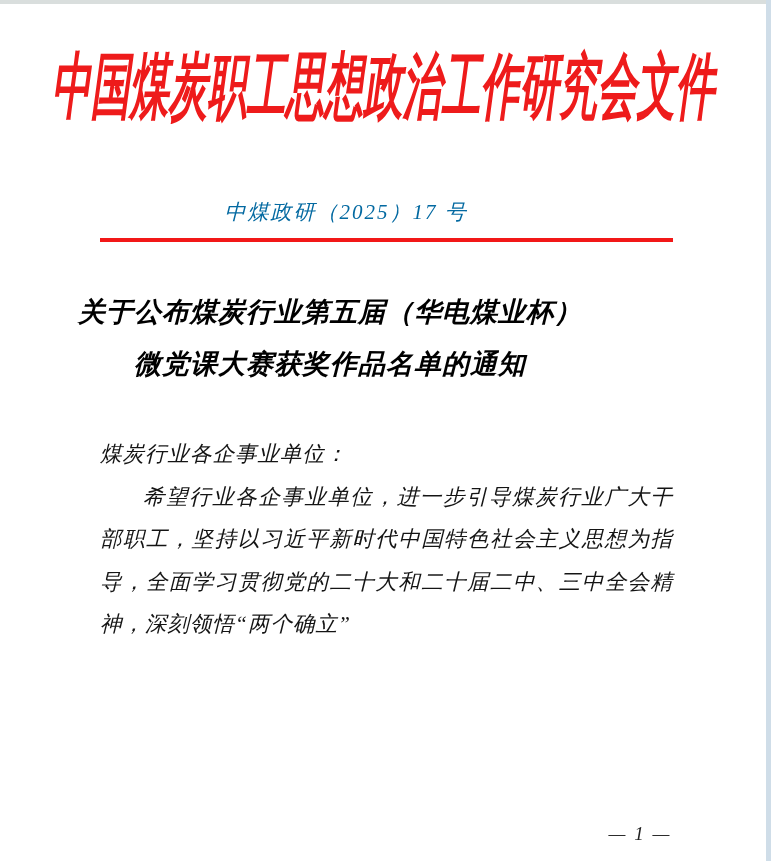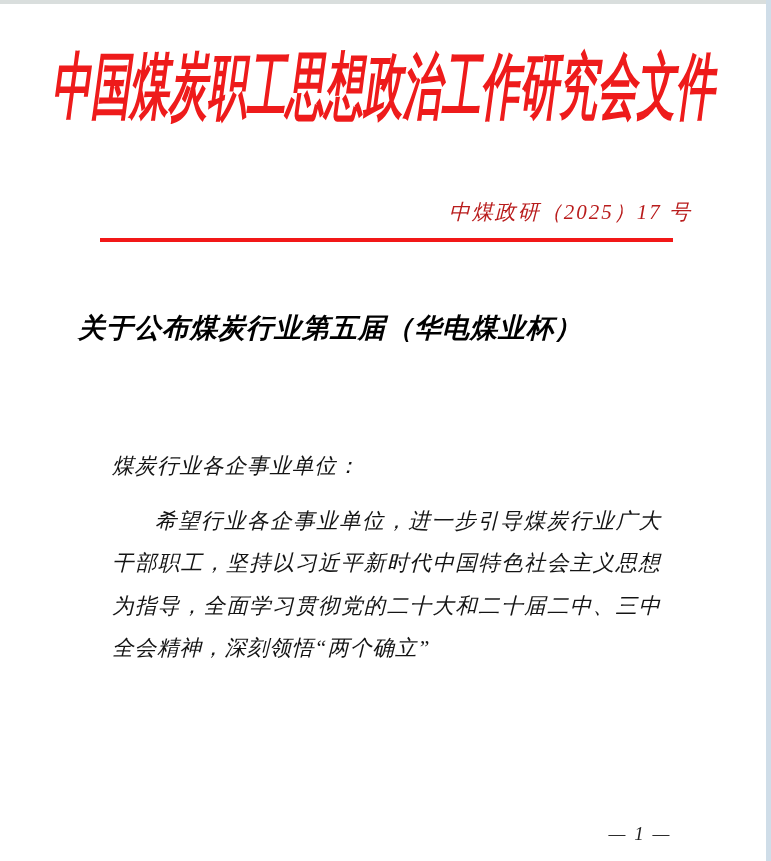--- a/index.html
+++ b/index.html
@@ -43,57 +43,57 @@
     transform: scaleY(1.85);
     transform-origin: 50% 50%;
     white-space: nowrap;
     font-family: "Liberation Serif", serif;
   }
   .doc-number {
     position: absolute;
     top: 198px;
     left: 0;
     width: 692px;
-    text-align: right;
+    text-align: center;
     font-size: 21px;
     letter-spacing: 2px;
-    color: #b91c1c;
+    color: #0369a1;
   }
   .red-divider {
     position: absolute;
     top: 238px;
     left: 100px;
     width: 573px;
     height: 4px;
     background: #f21818;
   }
   .doc-title {
     position: absolute;
-    top: 302px;
+    top: 286px;
     left: 0;
     width: 660px;
     text-align: center;
     font-weight: bold;
     font-size: 27px;
     line-height: 52px;
     letter-spacing: 1px;
     color: #000000;
   }
   .body-text {
     position: absolute;
     top: 433px;
     left: 100px;
     width: 573px;
     font-size: 21.5px;
     line-height: 42.5px;
     letter-spacing: 1px;
     color: #141414;
     text-align: justify;
   }
-  .body-text p { margin: 12px; }
+  .body-text p { margin: 0; }
   .para { text-indent: 2em; }
   .page-footer {
     position: absolute;
     top: 823px;
     left: 570px;
     width: 140px;
     text-align: center;
     font-size: 19px;
     letter-spacing: 2px;
     color: #222222;
@@ -107,20 +107,21 @@
   <div class="edge-right"></div>
 
   <div class="org-header">中国煤炭职工思想政治工作研究会文件</div>
 
   <div class="doc-number">中煤政研（2025）17 号</div>
 
   <div class="red-divider"></div>
 
   <div class="doc-title">
     <div>关于公布煤炭行业第五届（华电煤业杯）</div>
+    <div>微党课大赛获奖作品名单的通知</div>
   </div>
 
   <div class="body-text">
     <p class="salutation">煤炭行业各企事业单位：</p>
     <p class="para">希望行业各企事业单位，进一步引导煤炭行业广大干部职工，坚持以习近平新时代中国特色社会主义思想为指导，全面学习贯彻党的二十大和二十届二中、三中全会精神，深刻领悟“两个确立”</p>
   </div>
 
   <div class="page-footer">— 1 —</div>
 </div>
 

